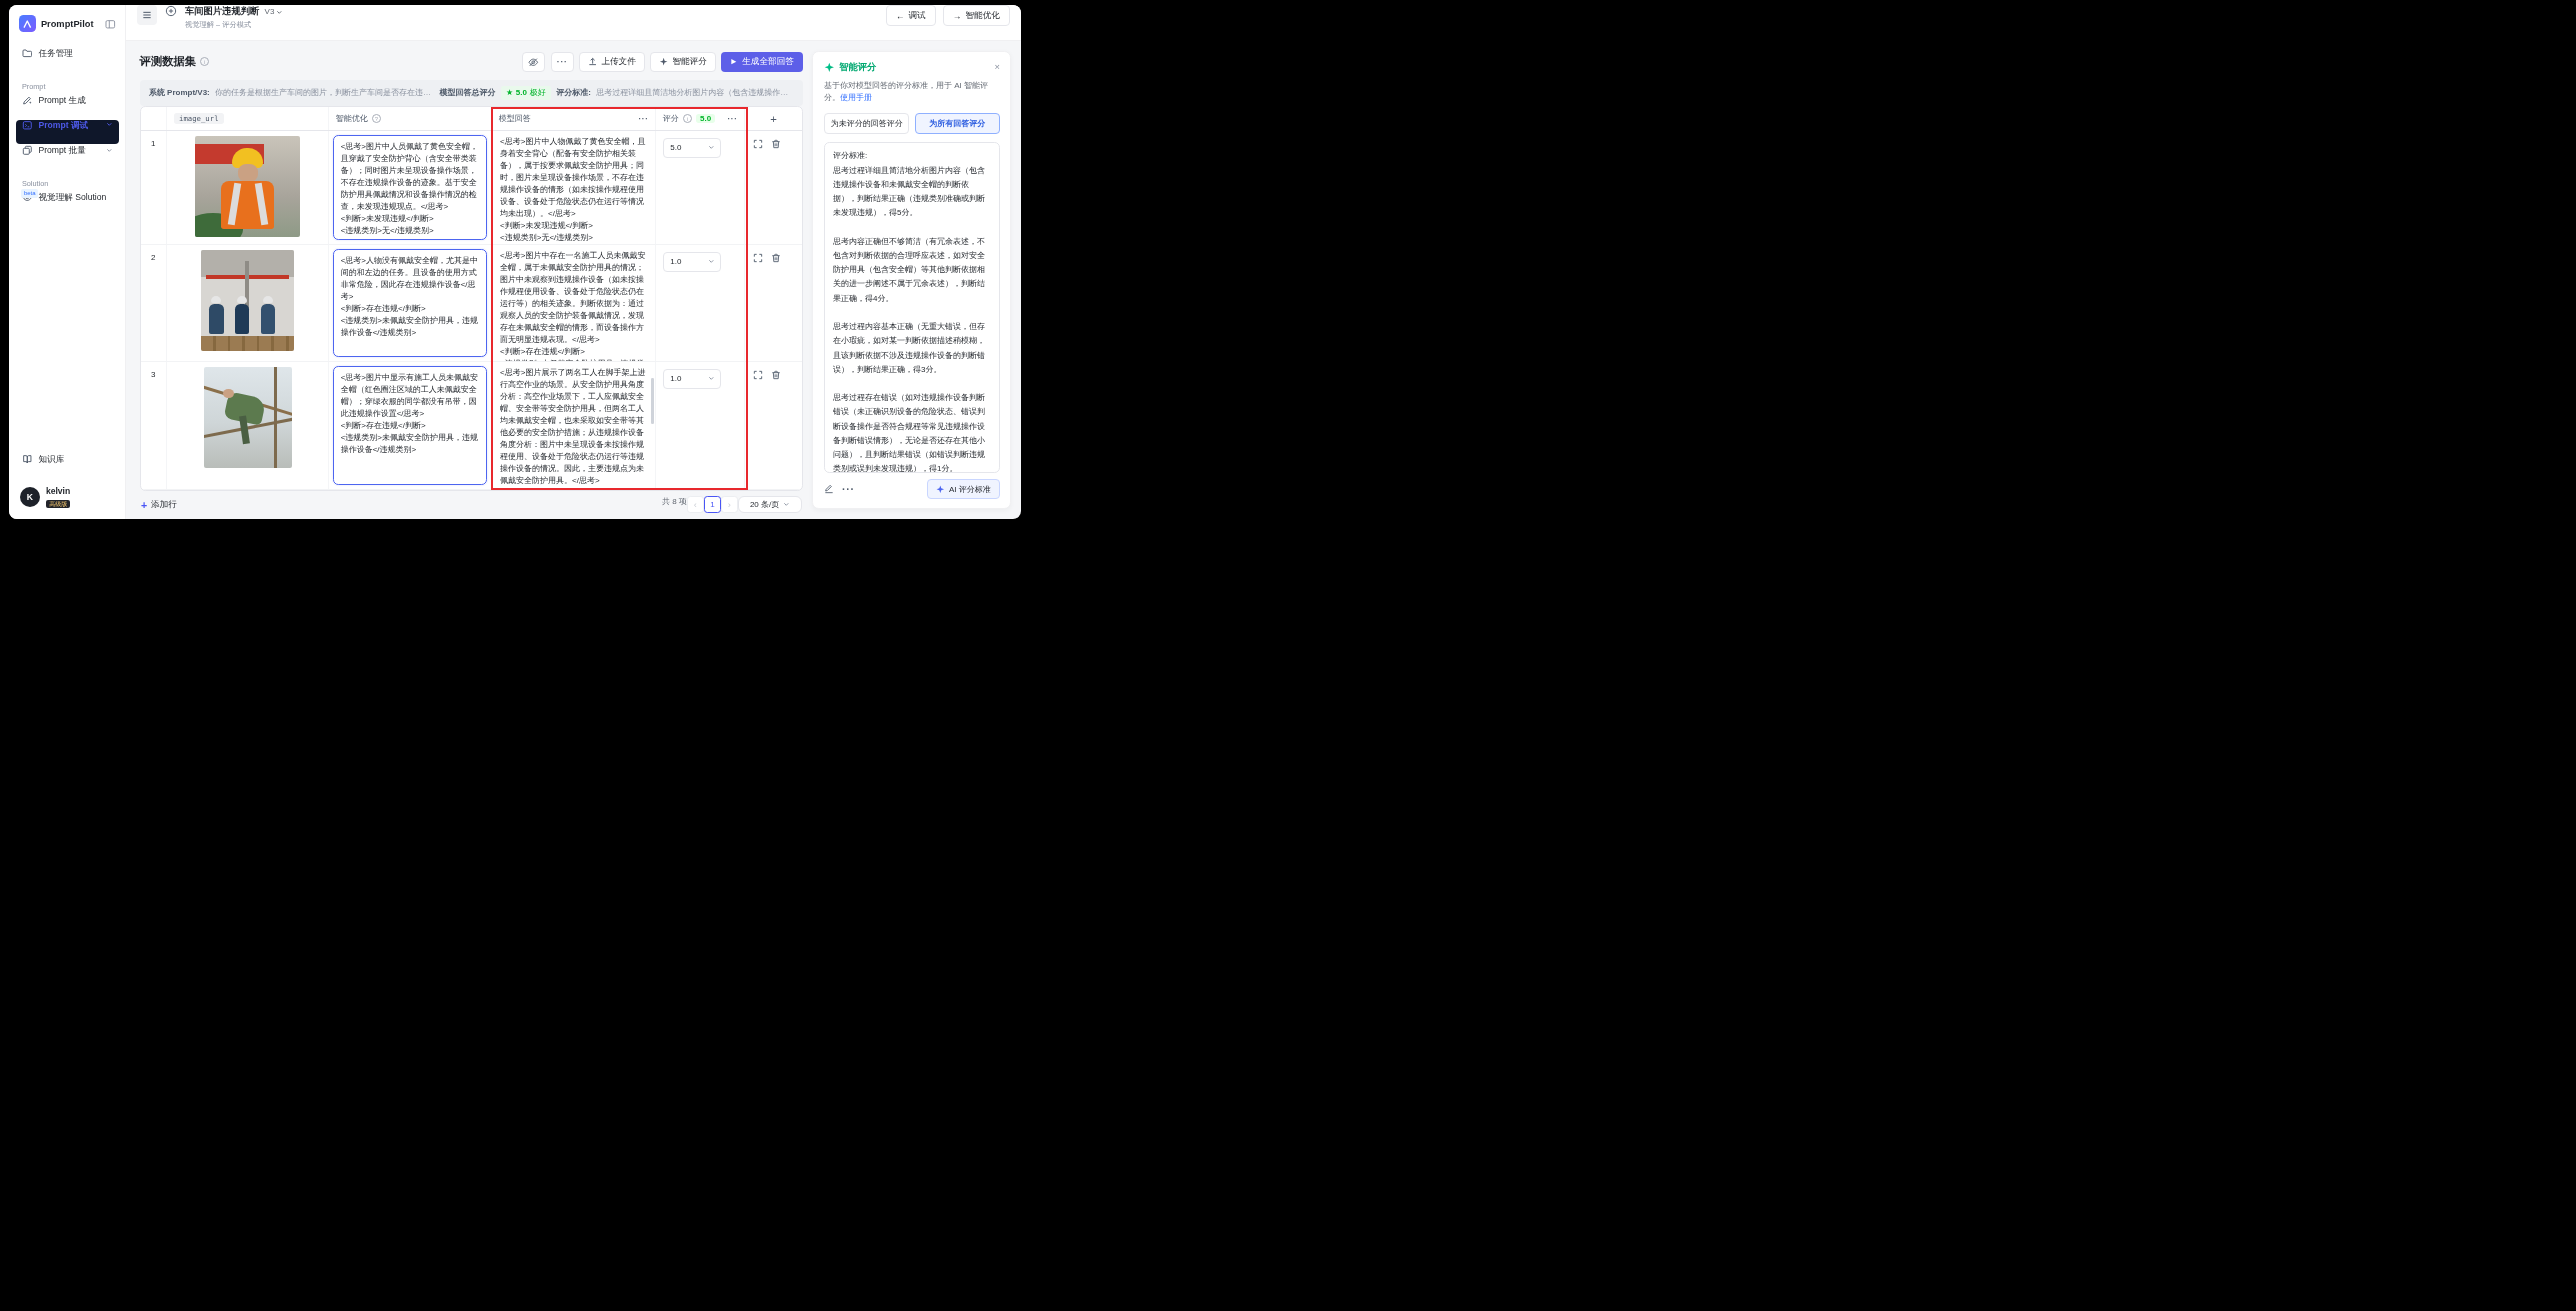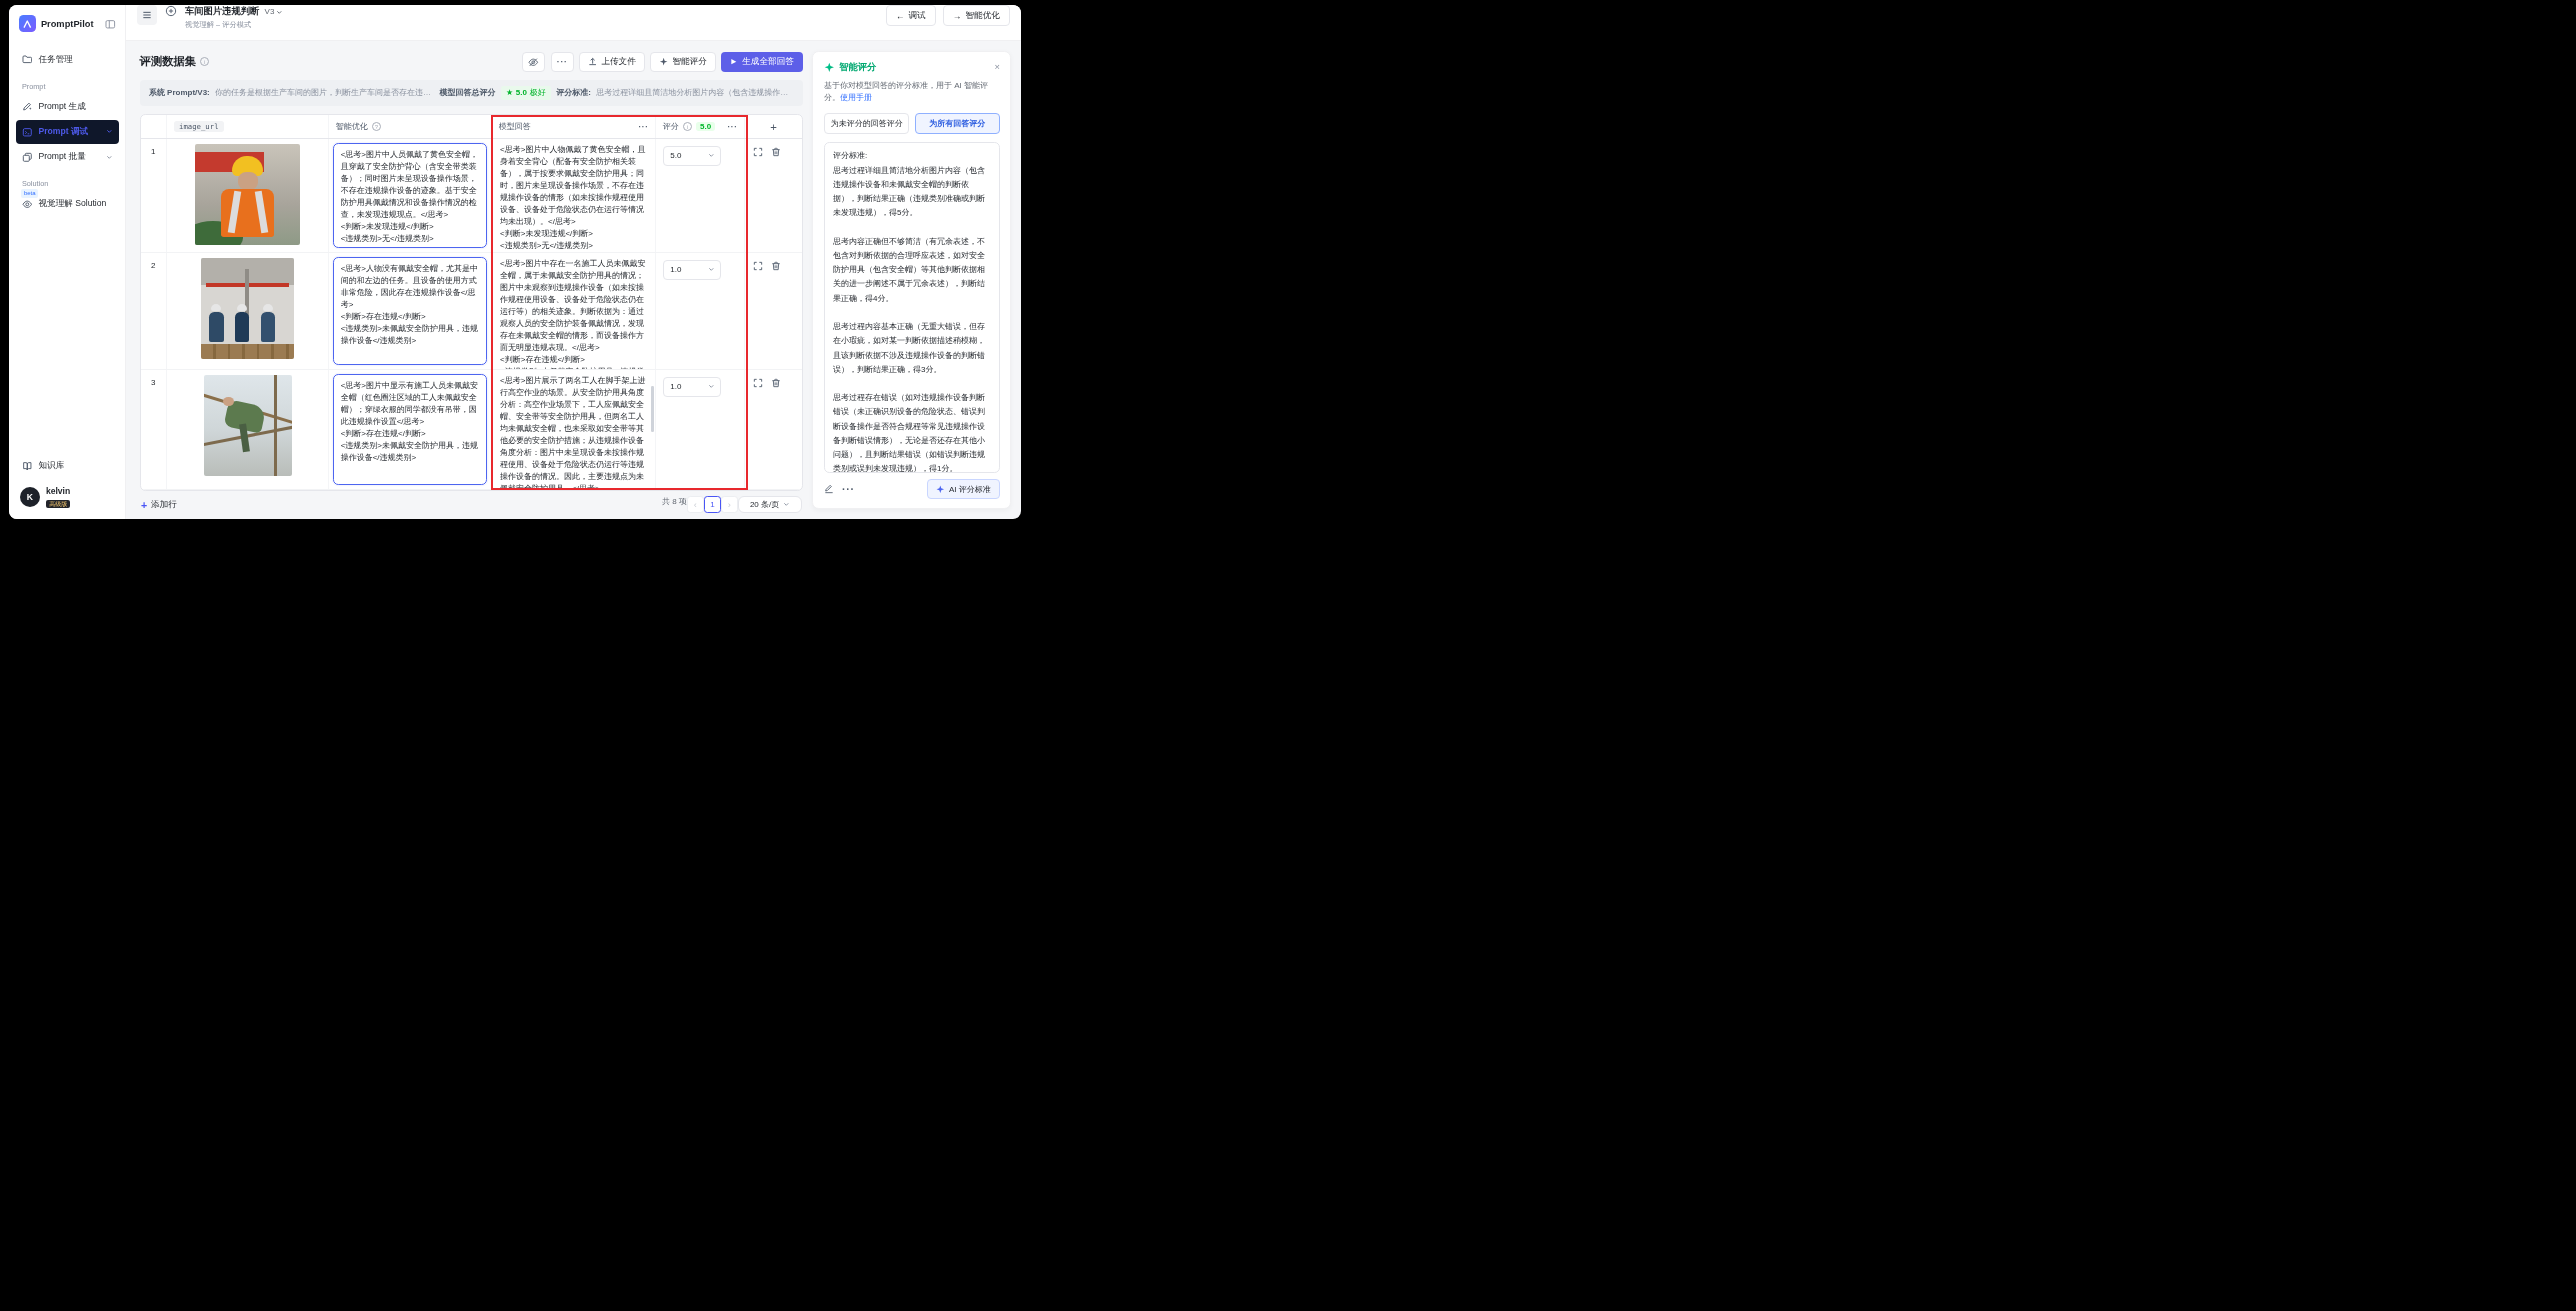--- a/index.html
+++ b/index.html
@@ -7,21 +7,21 @@
   body{font-family:"Liberation Sans","DejaVu Sans",sans-serif;color:#1f2329}
   .screen{position:relative;width:1030px;height:524px;background:#000;overflow:hidden}
   .app{position:absolute;inset:5.3px 9.3px;background:#f5f6f8;border-radius:8px;display:flex;overflow:hidden}
 
   
   .sidebar{width:117px;background:#fff;border-right:0.7px solid #f0f0f2;display:flex;flex-direction:column;padding:0 6.6px;flex-shrink:0}
   .logo-row{height:37px;display:flex;align-items:center;gap:5.3px;padding:0 2.7px}
   .logo-mark{width:17px;height:17px;border-radius:4.6px;background:linear-gradient(135deg,#4a7dff,#7b5cff);display:flex;align-items:center;justify-content:center;flex-shrink:0}
   .logo-text{font-size:9.3px;font-weight:700}
   .collapse-btn{margin-left:auto;color:#8a919f;cursor:pointer;display:flex}
-  .nav-item{position:relative;height:24px;display:flex;align-items:center;gap:6px;padding:0 6px;border-radius:4px;font-size:8.6px;color:#1f2329;cursor:pointer;margin:0.7px 0}
+  .nav-item{position:relative;height:24px;display:flex;align-items:flex-start;gap:6px;padding:0 6px;border-radius:4px;font-size:8.6px;color:#1f2329;cursor:pointer;margin:0.7px 0}
   .nav-item svg{flex-shrink:0}
   .nav-item .chev{margin-left:auto;color:#8a919f}
   .nav-item.active{background:#0f172a;color:#4d59e8;font-weight:600}
   .nav-item.active svg{stroke:#4d59e8}
   .nav-section{font-size:7.3px;color:#8a919f;margin:9.3px 6px 3.3px}
   .nav-top{margin-top:5.3px}
   .beta-tag{position:absolute;top:-3.3px;left:5.3px;font-size:6px;line-height:8.6px;color:#3370ff;background:#e8f3ff;border-radius:2px;padding:0 2.7px}
   .sb-spacer{flex:1}
   .user-row{display:flex;align-items:center;gap:6px;padding:6.6px 4px 10.6px;cursor:pointer}
   .avatar{width:20px;height:20px;border-radius:50%;background:#1d2129;color:#fff;display:flex;align-items:center;justify-content:center;font-size:8.6px;font-weight:700;flex-shrink:0}
@@ -55,21 +55,21 @@
   .btn-primary{height:20px;padding:0 9.3px;border-radius:4px;background:#5d5fe8;color:#fff;font-size:8.6px;display:inline-flex;align-items:center;gap:4.6px;cursor:pointer;border:none}
 
   .banner{margin-top:6.6px;height:26.5px;background:#eef0f3;border-radius:4px;display:flex;align-items:center;padding:0 9.3px;gap:5.3px;font-size:8px;white-space:nowrap;overflow:hidden}
   .b-label{color:#4e5969;font-weight:600;flex-shrink:0}
   .b-dim{color:#8a919f;overflow:hidden;text-overflow:ellipsis;max-width:219px}
   .score-pill{display:inline-flex;align-items:center;gap:2.7px;background:#e9f9ec;color:#00b42a;border-radius:2.7px;padding:1.3px 5.3px;flex-shrink:0}
   .score-pill b{font-weight:700}
   .b-crit{color:#8a919f;overflow:hidden;text-overflow:ellipsis;flex:1;min-width:0}
 
   
-  .table-card{position:relative;margin-top:8px;background:#fff;border:0.7px solid #e5e6eb;border-radius:5.3px;flex:1;min-height:0;display:flex;flex-direction:column;overflow:hidden}
+  .table-card{position:relative;background:#fff;border:0.7px solid #e5e6eb;border-radius:5.3px;flex:1;min-height:0;display:flex;flex-direction:column;overflow:hidden}
   .thead,.trow{display:grid;grid-template-columns:26.5px 162px 163px 164px 89px 1fr}
   .thead{height:24px;border-bottom:0.7px solid #e5e6eb;align-items:center;font-size:8px;color:#4e5969;flex-shrink:0}
   .hc{display:flex;align-items:center;gap:4px;padding:0 6.6px;height:100%;border-right:0.7px solid #f4f5f7}
   .hc:last-child{border-right:none;justify-content:center}
   .field-tag{background:#f2f3f5;border-radius:2.7px;padding:1.3px 5.3px;font-size:7.3px;font-family:"DejaVu Sans Mono",monospace;color:#4e5969}
   .g-pill{background:#e8ffea;color:#00b42a;font-weight:700;border-radius:2.7px;padding:0 4px;font-size:8px}
   .hc .dots{margin-left:auto}
   .plus-col{font-size:11.3px;color:#4e5969;cursor:pointer}
   .tbody{flex:1;min-height:0;display:flex;flex-direction:column;overflow:hidden}
   .trow{border-bottom:0.7px solid #f2f3f5;overflow:hidden}

